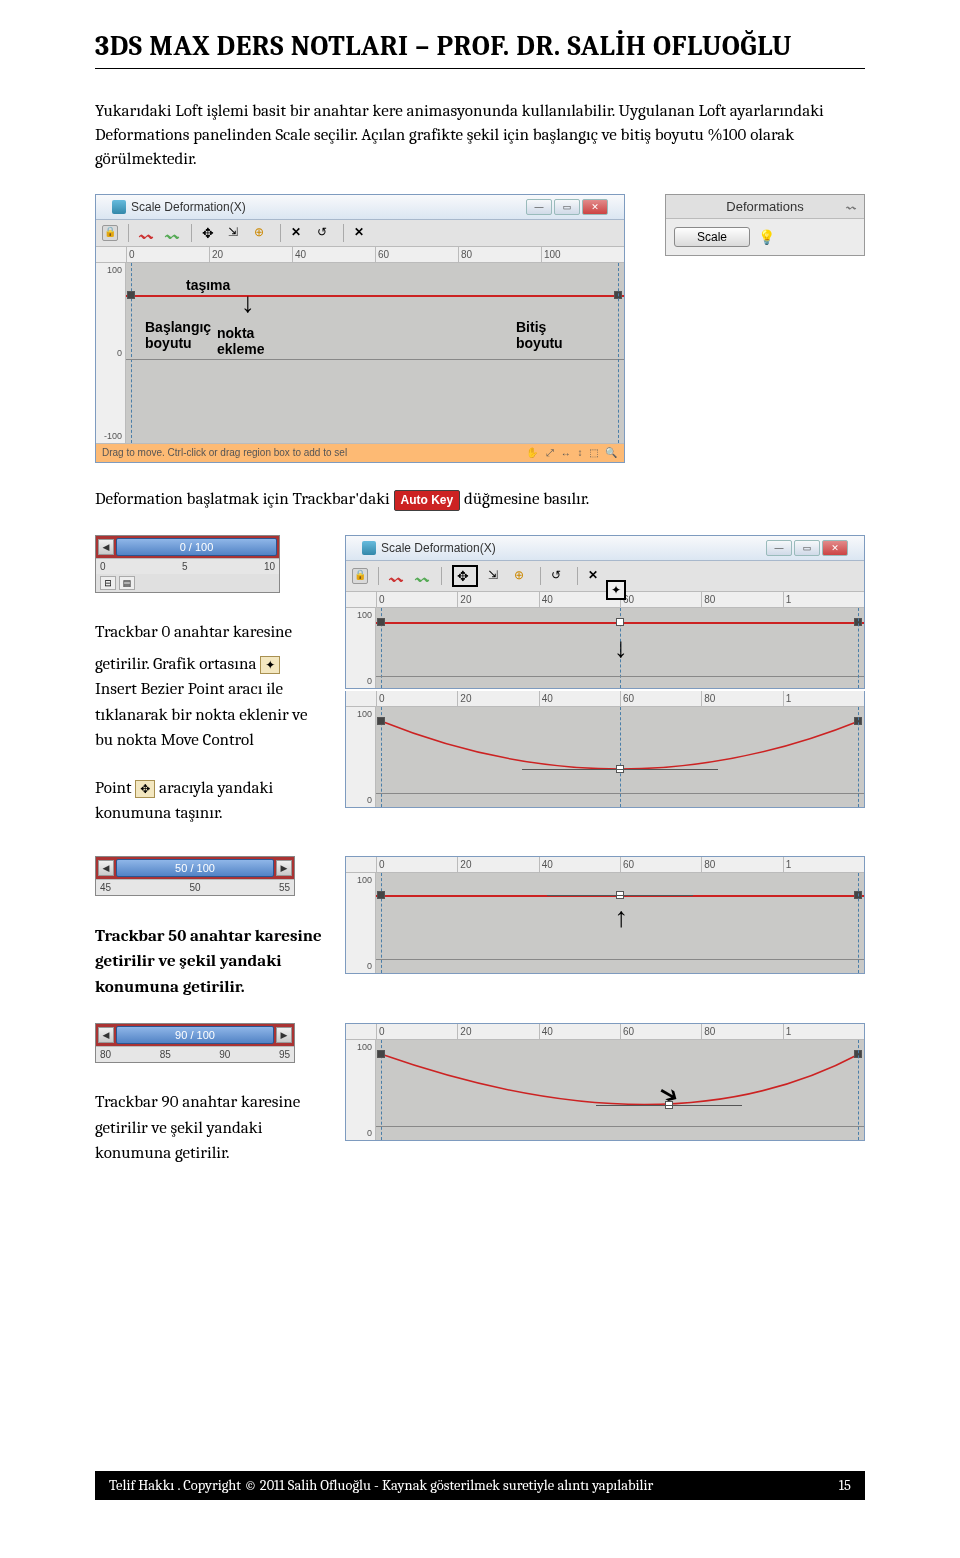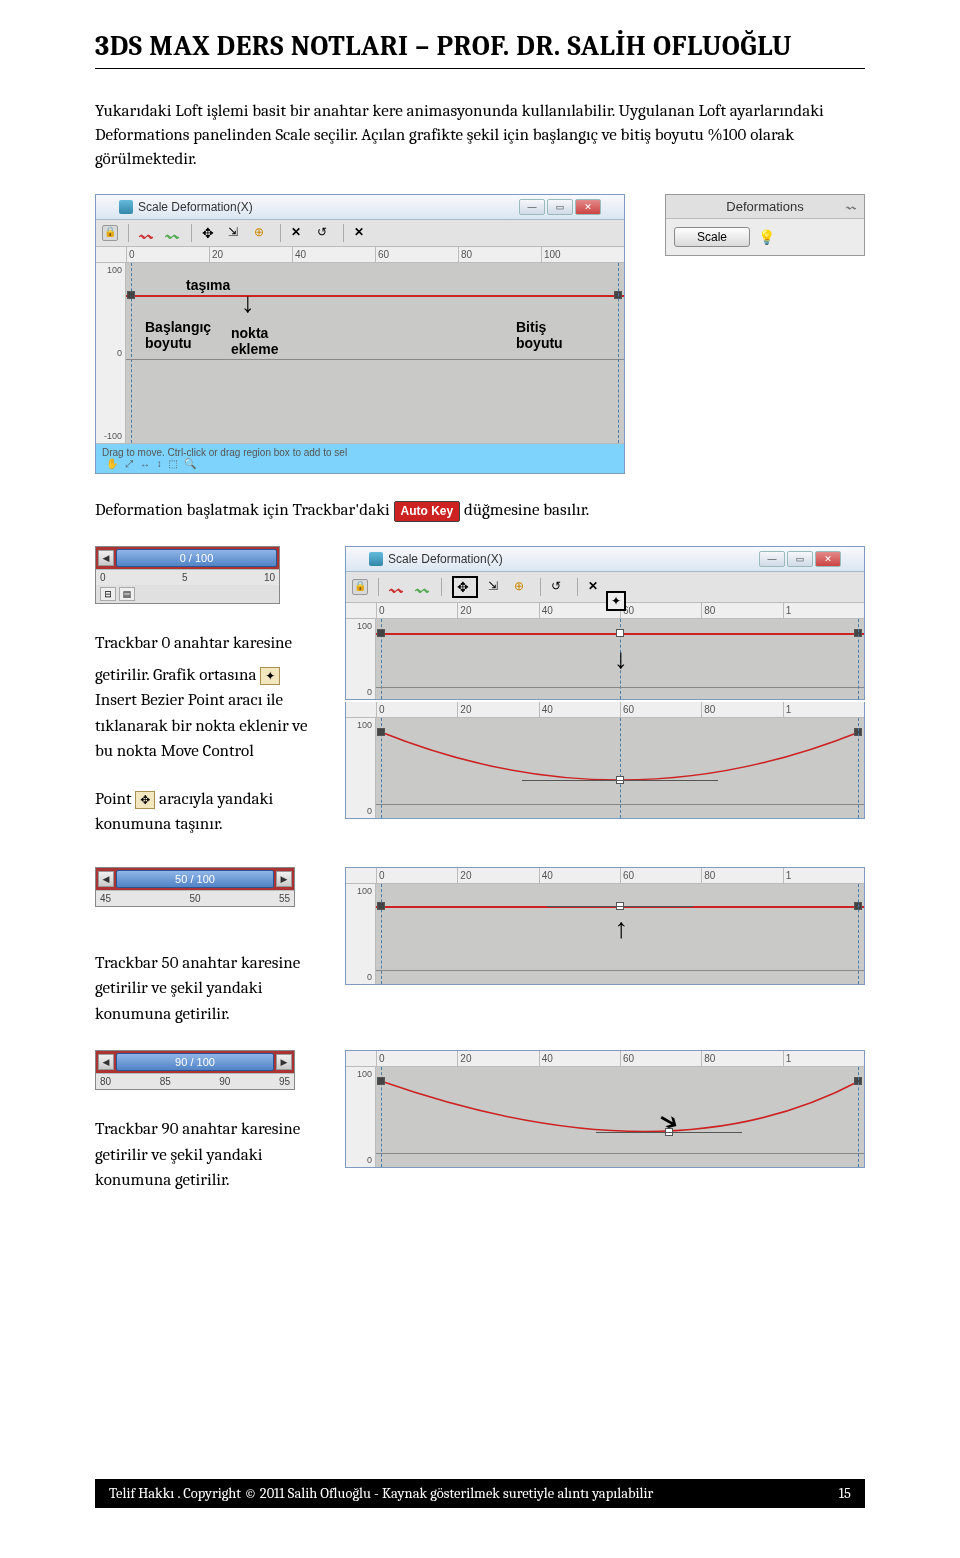--- a/index.html
+++ b/index.html
@@ -54,21 +54,21 @@
     border: 1px solid #7e9bbf;
     background: #e6e6e6;
     font-family: 'Segoe UI', Tahoma, sans-serif;
     font-size: 12px;
   }
   .win-title {
     display: flex;
     align-items: center;
     justify-content: space-between;
     background: linear-gradient(#f8f9fb, #dbe6f2);
-    padding: 4px 23px;
+    padding: 4px 16px;
     border-bottom: 1px solid #a8b8cc;
     font-size: 12px;
     color: #333;
   }
   .win-title-left {
     display: flex;
     align-items: center;
     gap: 5px;
   }
   .win-ico {
@@ -198,28 +198,27 @@
     color: #000;
   }
   .anno {
     position: absolute;
     font-family: Arial, sans-serif;
     font-weight: bold;
     font-size: 14px;
     color: #000;
   }
   .status {
-    background: #7dd3fc;
+    background: #fdba74;
     border-top: 1px solid #bbb;
     padding: 3px 6px;
     font-size: 10px;
     color: #555;
     display: flex;
     justify-content: space-between;
-    flex-direction: column;
   }
   .status-icons span { margin-left: 4px; }
 
   
   .deform-panel {
     width: 200px;
     border: 1px solid #999;
   }
   .dp-head {
     background: #e0e0e0;
@@ -354,21 +353,21 @@
     background: #000;
     color: #fff;
     font-size: 14.5px;
     padding: 6px 14px;
     display: flex;
     justify-content: space-between;
     align-items: center;
     position: absolute;
     left: 95px;
     right: 95px;
-    bottom: 10px;
+    bottom: 18px;
   }
 
   .boxed-ico {
     border: 2px solid #000;
     padding: 1px 3px;
     display: inline-flex;
     vertical-align: middle;
   }
 
 </style>
@@ -428,21 +427,21 @@
         <div class="graph-canvas">
           <div class="line-100" style="top:32px;"></div>
           <div class="line-0" style="top:96px;"></div>
           <div class="cp sel" style="left:5px; top:32px;"></div>
           <div class="cp sel" style="right:-2px; top:32px;"></div>
 
           <div class="anno" style="left:60px; top:14px;">taşıma</div>
           <div class="arrow-down" style="left:115px; top:24px;">↓</div>
           <div class="anno" style="left:19px; top:56px; white-space:pre-line;">Başlangıç
 boyutu</div>
-          <div class="anno" style="left:105px; top:62px; white-space:pre-line;">nokta
+          <div class="anno" style="left:91px; top:62px; white-space:pre-line;">nokta
 ekleme</div>
           <div class="anno" style="left:390px; top:56px; white-space:pre-line;">Bitiş
 boyutu</div>
         </div>
       </div>
       <div class="status">
         <span>Drag to move. Ctrl-click or drag region box to add to sel</span>
         <span class="status-icons">
           <span>✋</span>
           <span>⤢</span>
@@ -597,21 +596,21 @@
           <div class="tb-arrow">◀</div>
           <div class="tb-slider">50 / 100</div>
           <div class="tb-arrow">▶</div>
         </div>
         <div class="tb-ruler">
           <span>45</span>
           <span>50</span>
           <span>55</span>
         </div>
       </div>
-      <div class="col-left-text" style="margin-top:43px;">Trackbar 50 anahtar karesine getirilir ve şekil yandaki konumuna getirilir.</div>
+      <div class="col-left-text" style="margin-top:27px;font-weight:bold;">Trackbar 50 anahtar karesine getirilir ve şekil yandaki konumuna getirilir.</div>
     </div>
     <div class="stack-graphs">
       <div class="win">
         <div class="ruler">
           <div class="ruler-tick">0</div>
           <div class="ruler-tick">20</div>
           <div class="ruler-tick">40</div>
           <div class="ruler-tick">60</div>
           <div class="ruler-tick">80</div>
           <div class="ruler-tick">1</div>

